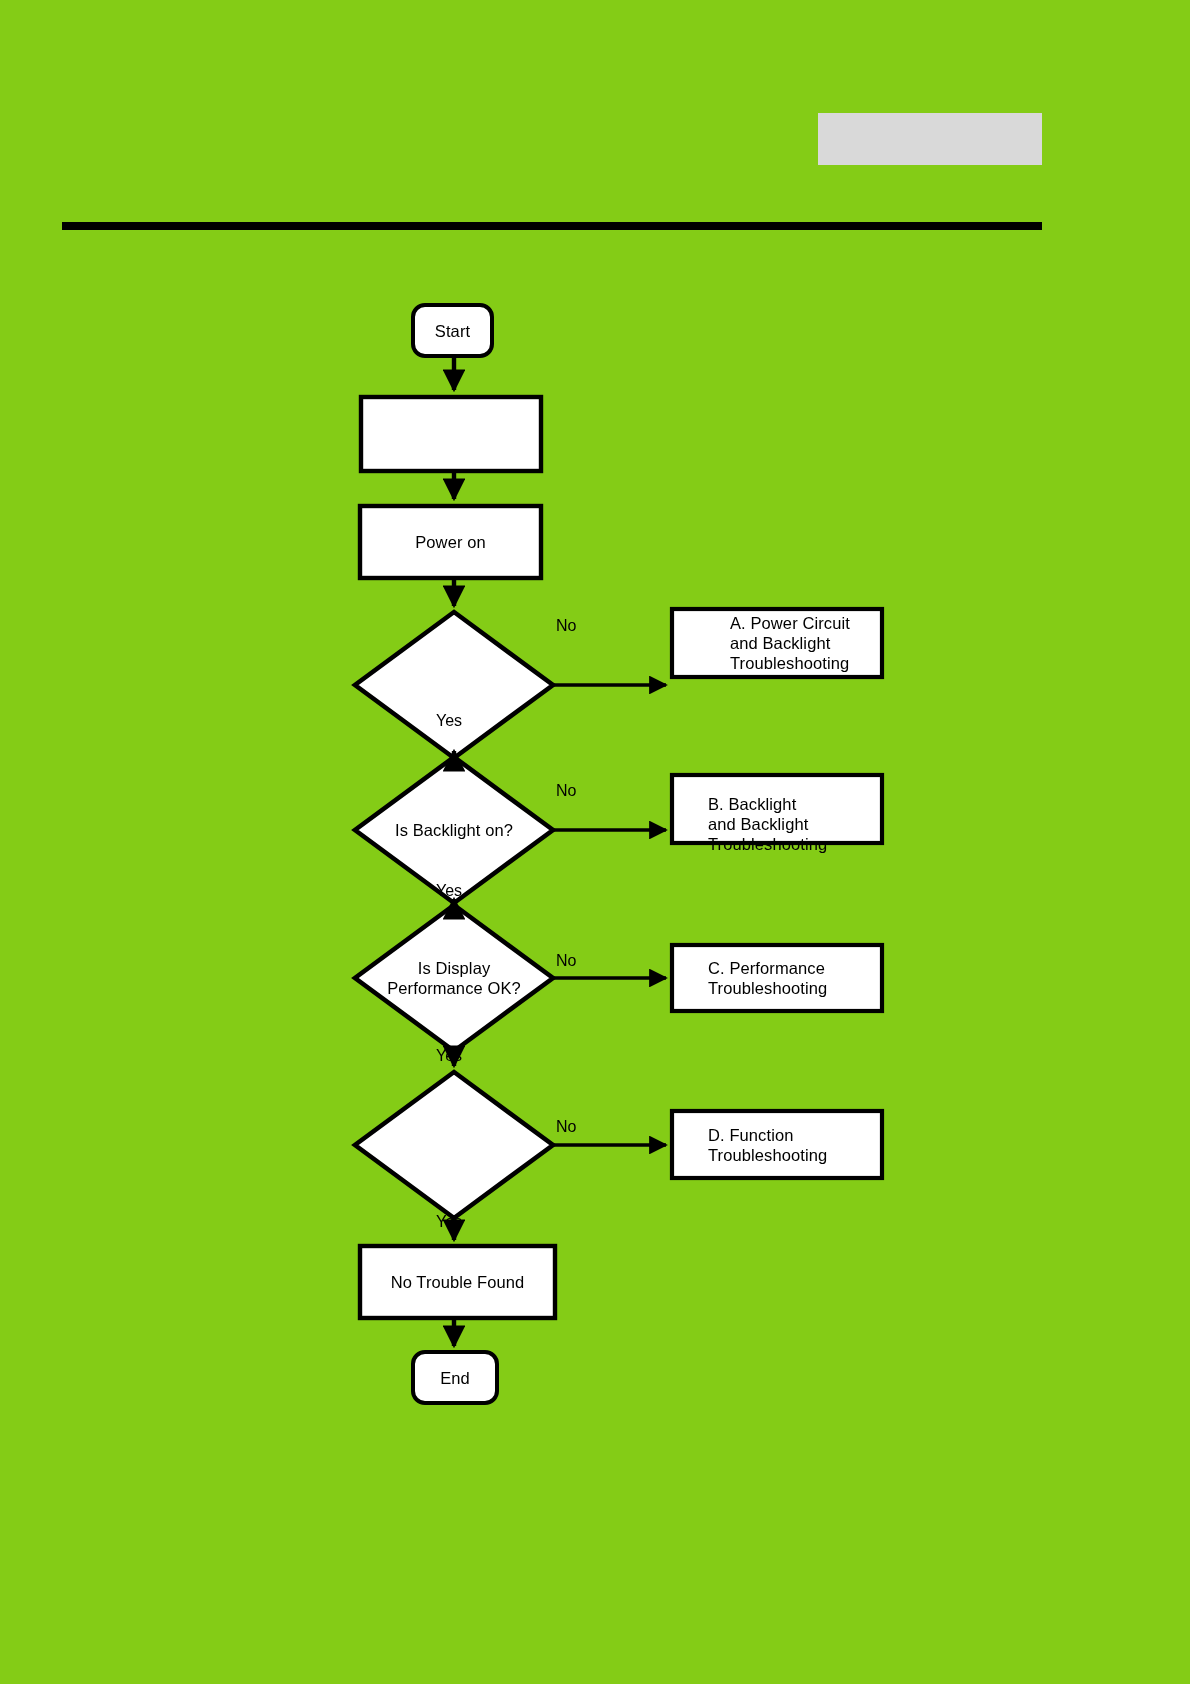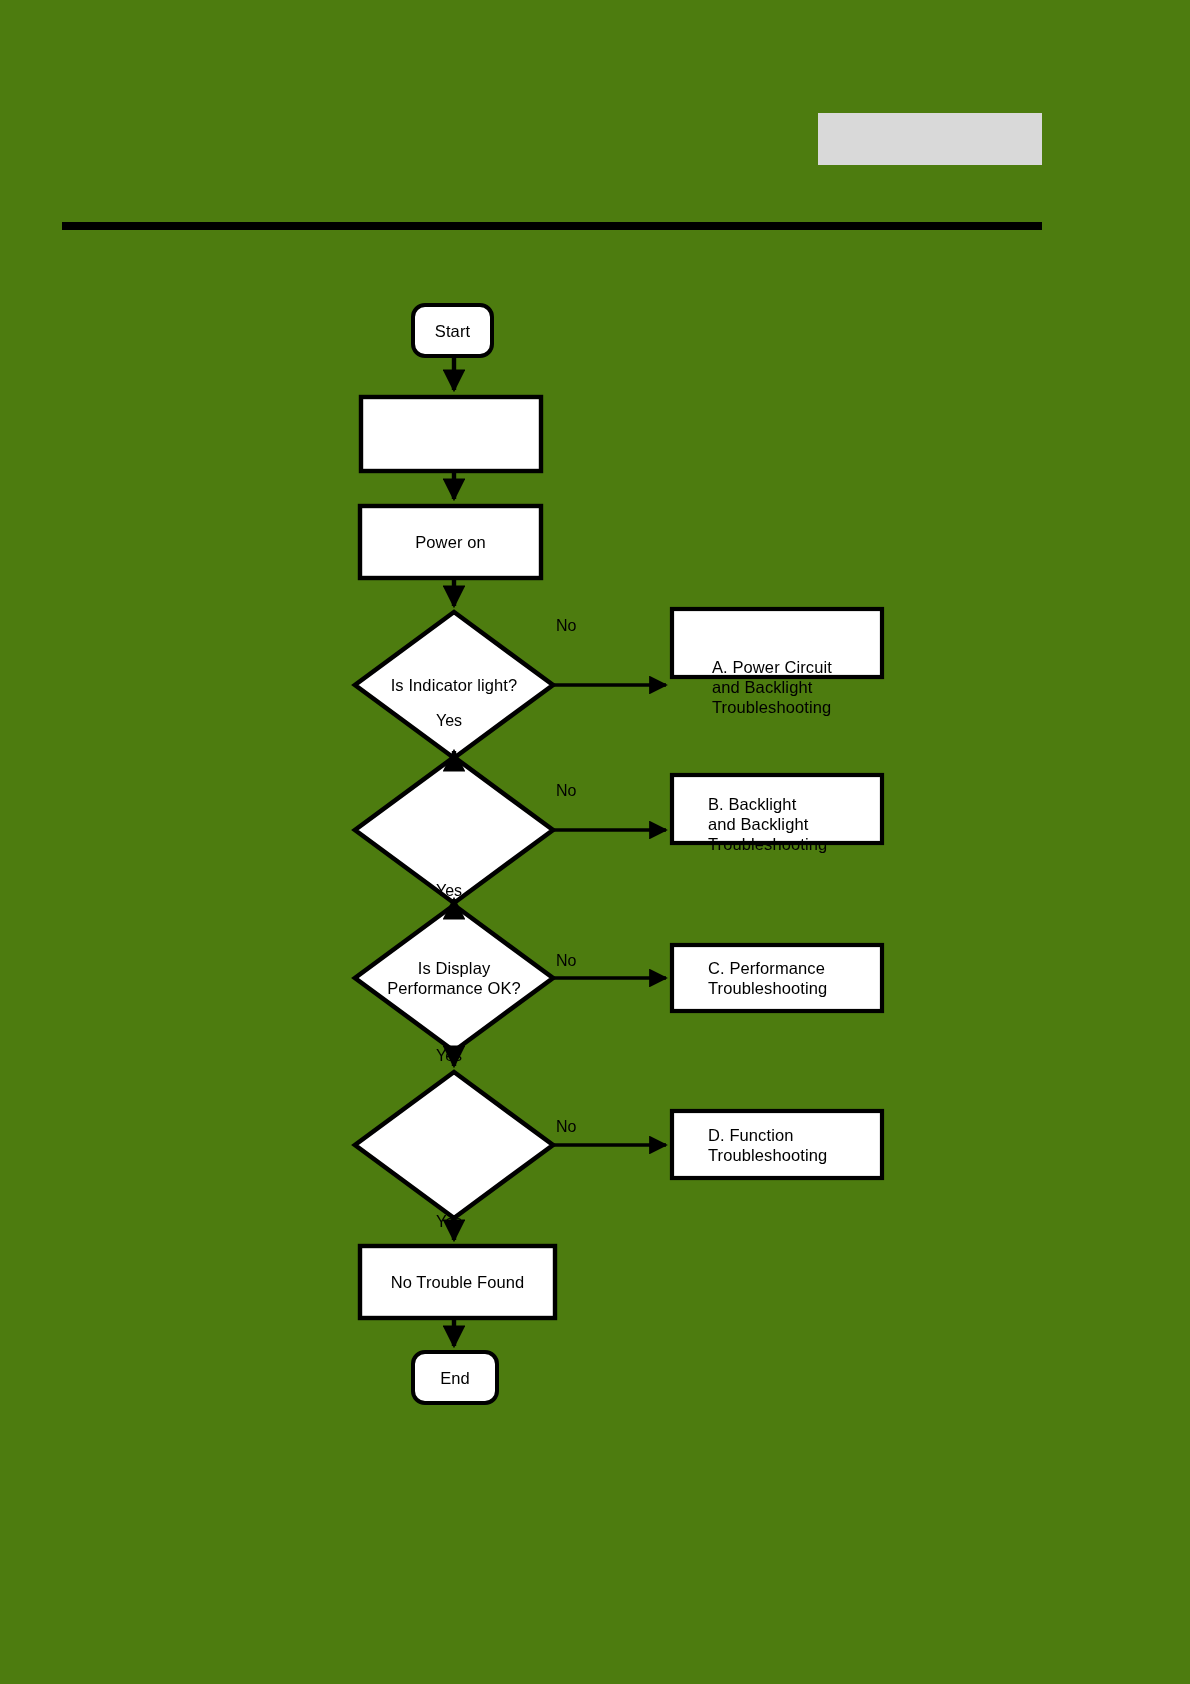--- a/index.html
+++ b/index.html
@@ -10,21 +10,21 @@
   body {
     width: 1190px;
     height: 1684px;
     position: relative;
     font-family: "Liberation Sans", sans-serif;
     overflow: hidden;
   }
   .page {
     position: absolute;
     inset: 0;
-    background: #4d7c0f;
+    background: #84cc16;
   }
 
   
   .header-gray-box {
     position: absolute;
     left: 818px;
     top: 113px;
     width: 224px;
     height: 52px;
     background: #d9d9d9;
@@ -152,26 +152,26 @@
 
         <line x1="454" y1="1318" x2="454" y2="1346" marker-end="url(#arrow)" stroke-width="4.4"></line>
       </g>
     </svg>
 
     <div class="node-label" style="left:413px; top:305px; width:79px; height:51px;">Start</div>
 
 
     <div class="node-label" style="left:360px; top:506px; width:181px; height:72px;">Power on</div>
 
-    <div class="node-label" style="left:365px; top:655px; width:178px; height:60px;">Is Indicator light?</div>
-
-    <div class="node-label left-align" style="left:690px; top:609px; width:196px; height:68px; padding-left:22px; box-sizing:border-box;margin-top:44px;">A. Power Circuit
+
+    <div class="node-label left-align" style="left:708px; top:609px; width:196px; height:68px; padding-left:22px; box-sizing:border-box;">A. Power Circuit
     and Backlight
     Troubleshooting</div>
 
+    <div class="node-label" style="left:365px; top:800px; width:178px; height:60px;">Is Backlight on?</div>
 
     <div class="node-label left-align" style="left:686px; top:775px; width:196px; height:68px; padding-left:22px; box-sizing:border-box;margin-top:15px;">B. Backlight
     and Backlight
     Troubleshooting</div>
 
     <div class="node-label" style="left:358px; top:948px; width:192px; height:60px;">Is Display
 Performance OK?</div>
 
     <div class="node-label left-align" style="left:686px; top:945px; width:196px; height:66px; padding-left:22px; box-sizing:border-box;">C. Performance
     Troubleshooting</div>

